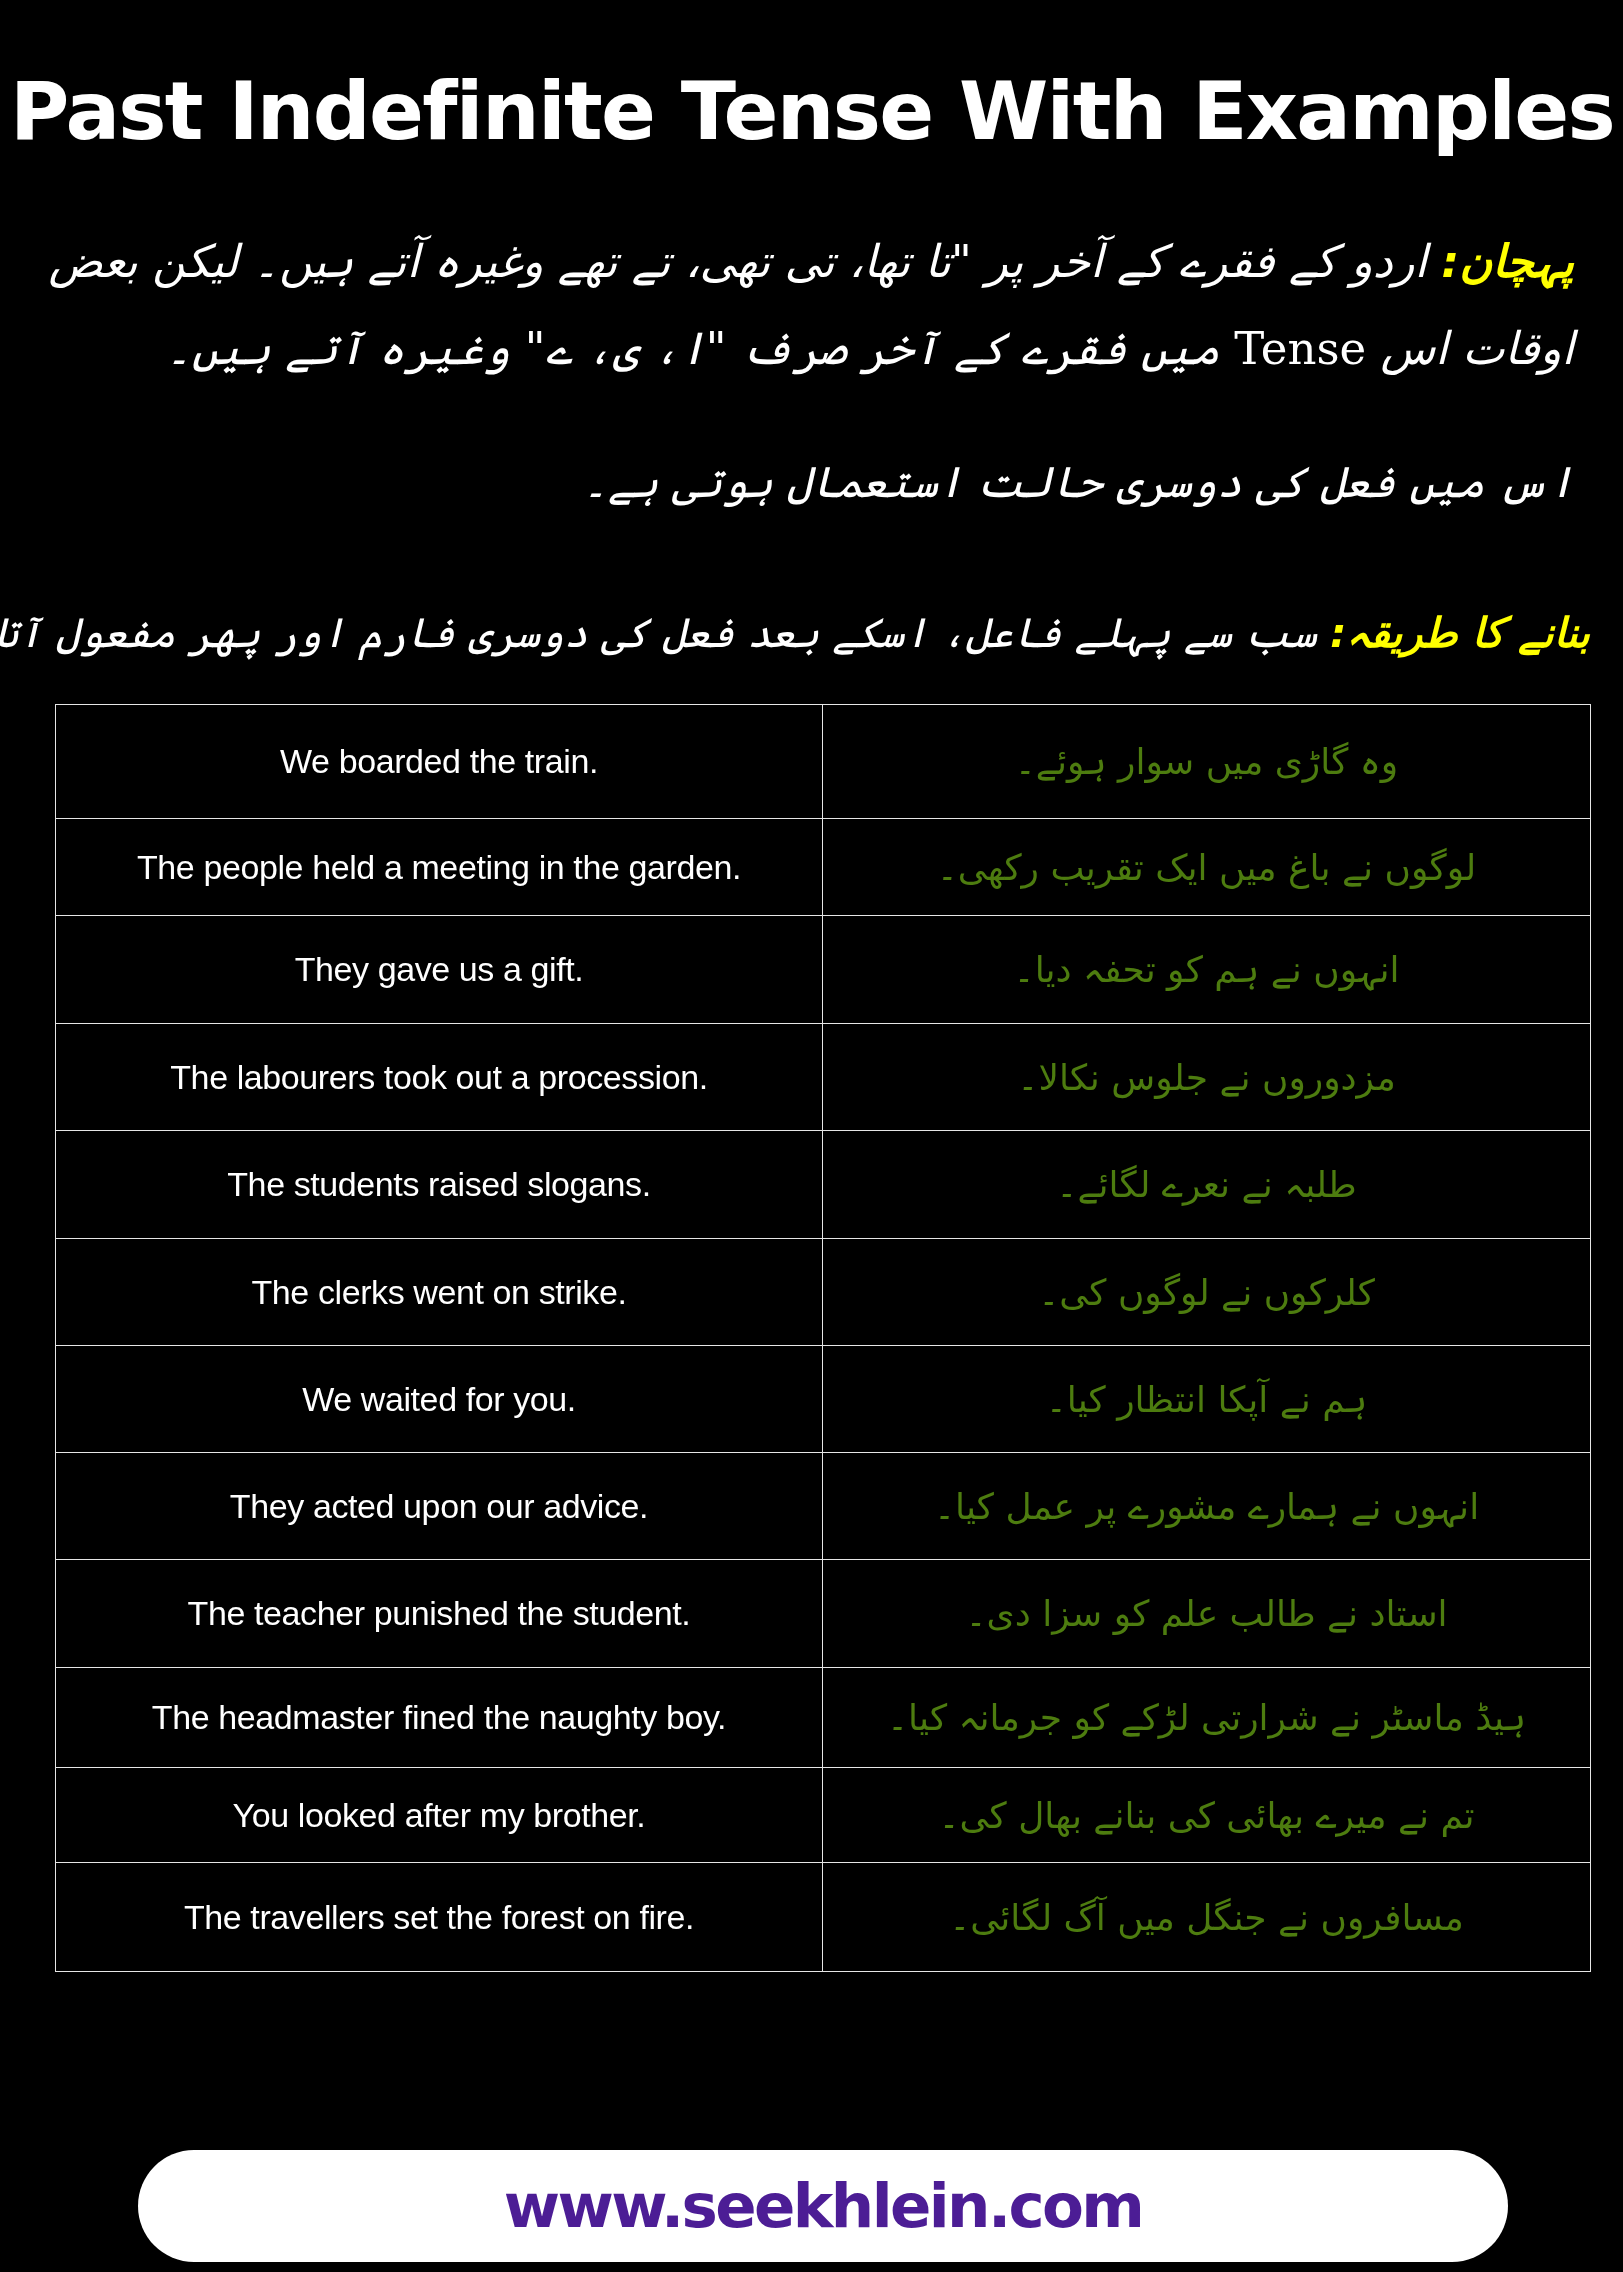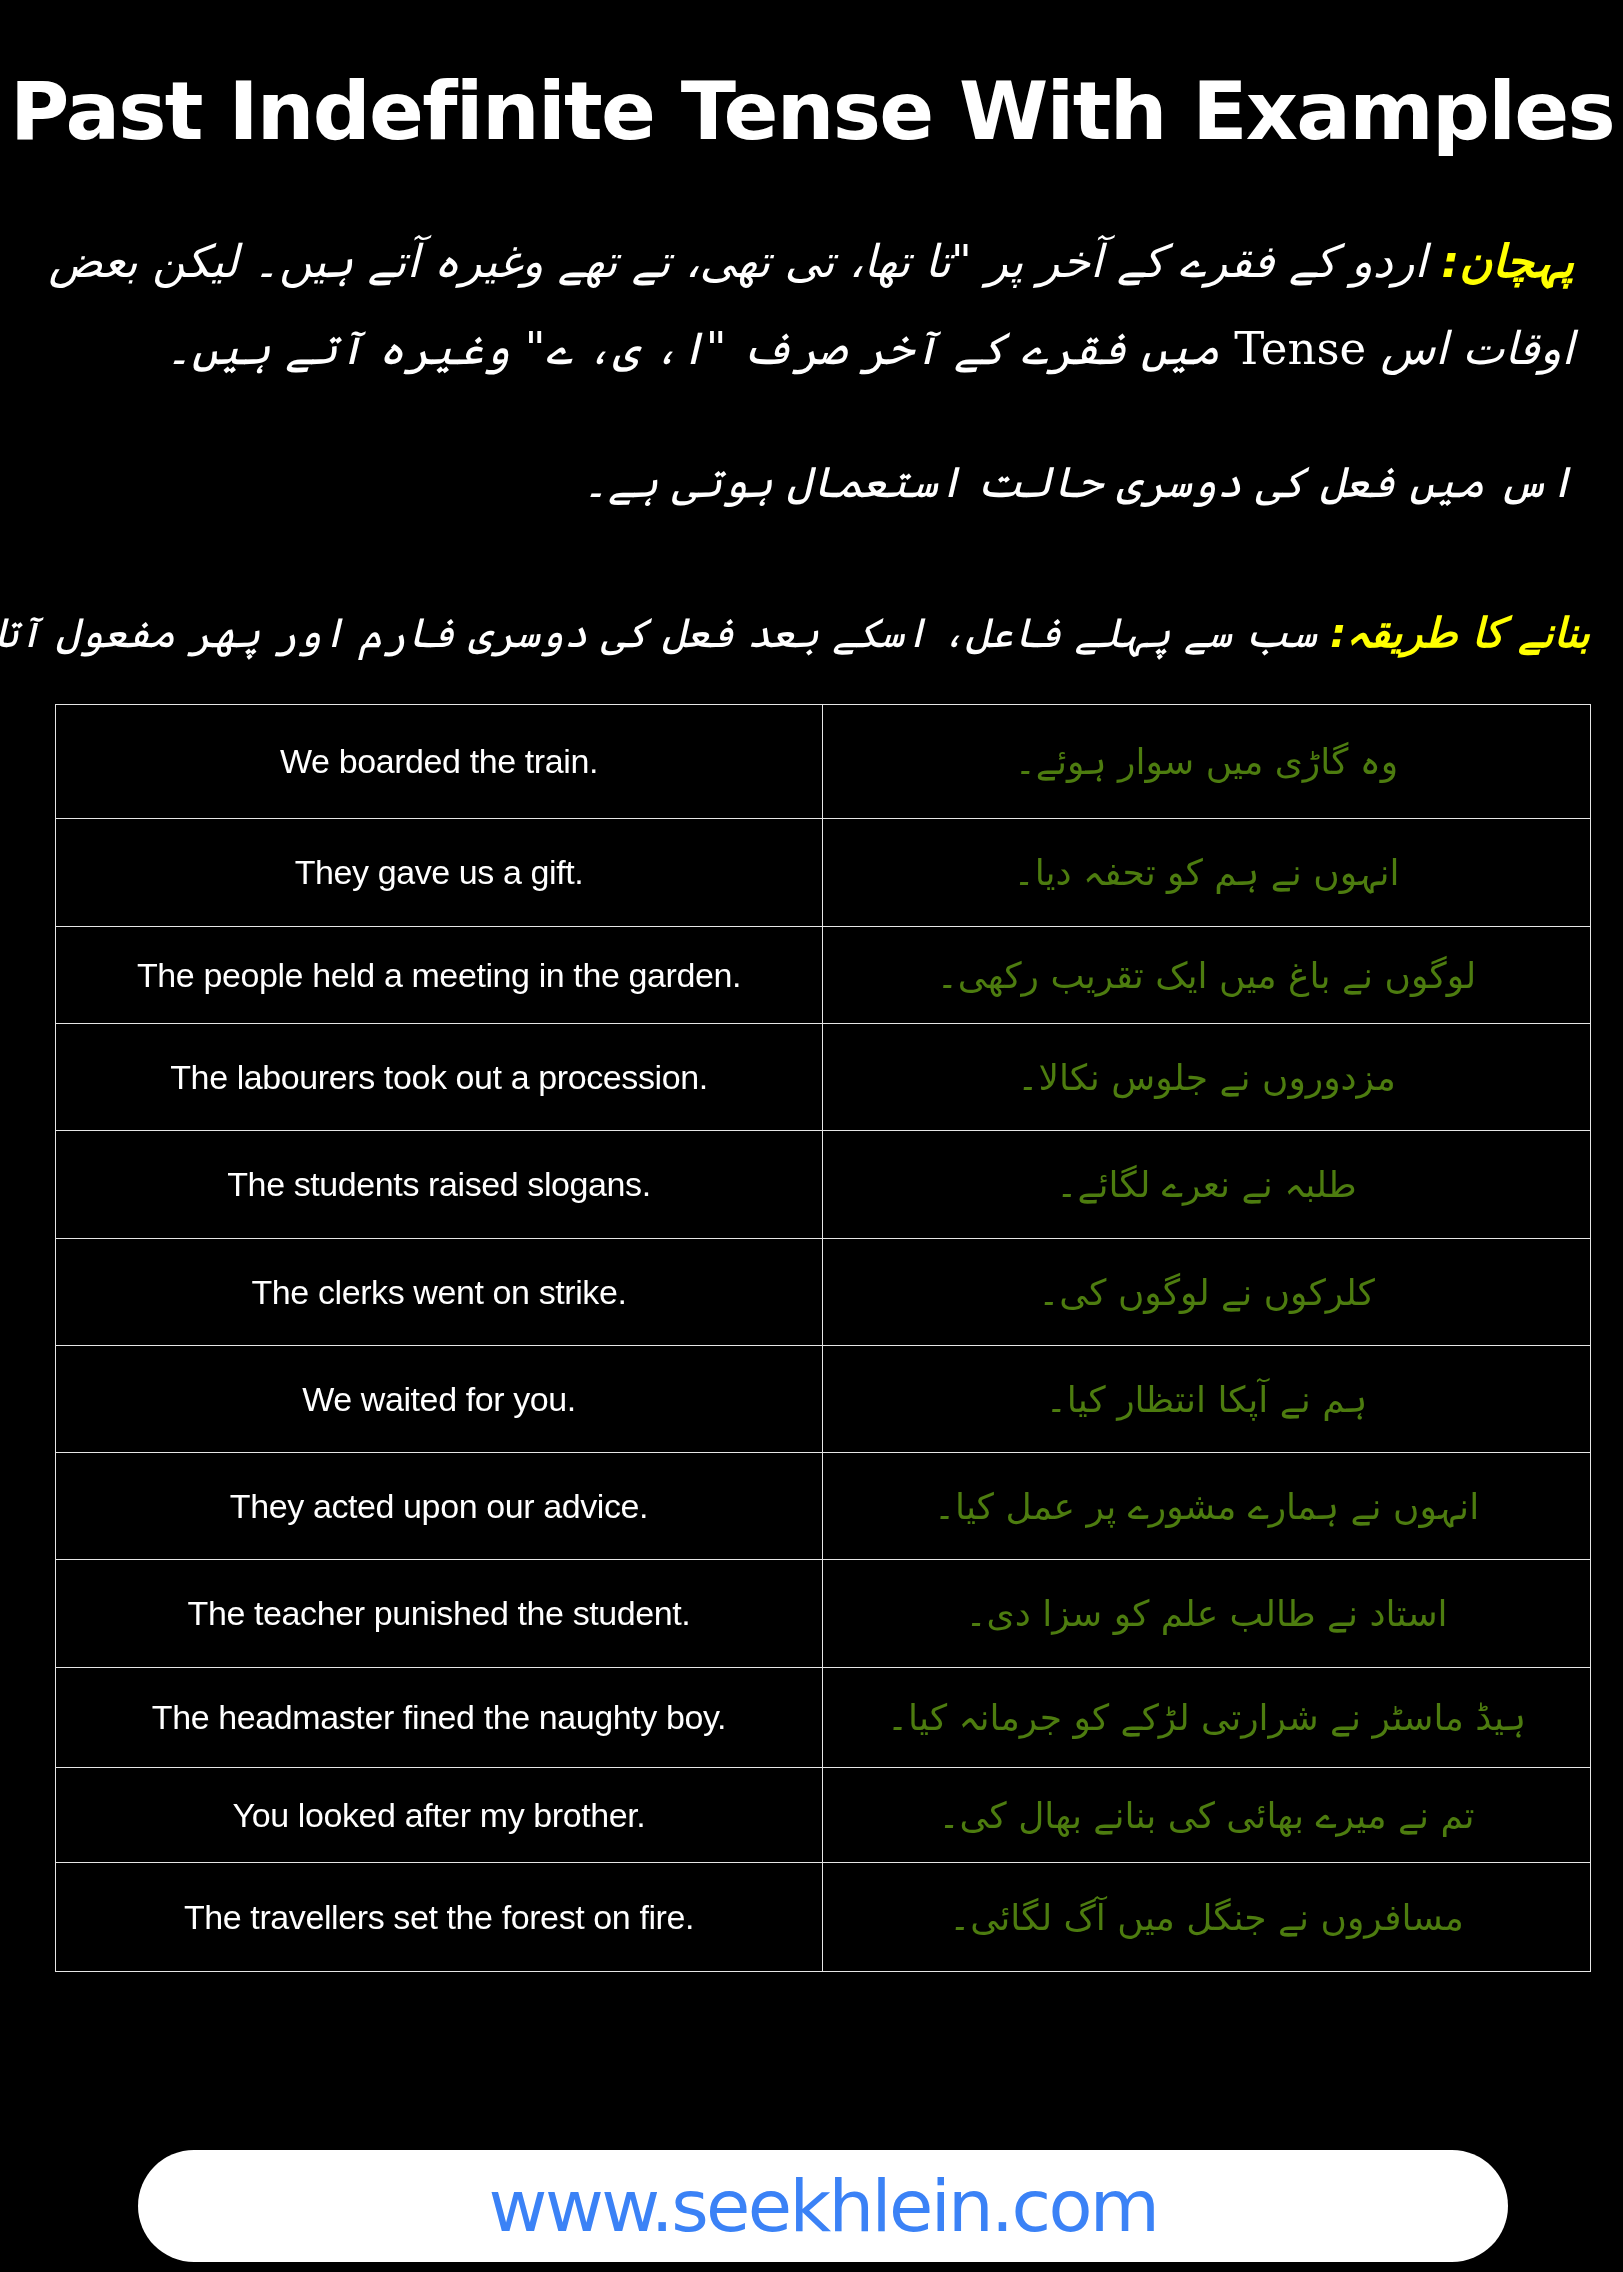--- a/index.html
+++ b/index.html
@@ -70,25 +70,26 @@
     color: #4d7c0f;
   }
   .footer {
     position: absolute; left: 138px; top: 2150px;
     width: 1370px; height: 112px;
     background: #ffffff;
     border-radius: 56px;
     display: flex; align-items: center; justify-content: center;
   }
   .footer-text {
-    color: #3b82f6;
+    color: #4c1d95;
     font-family: "DejaVu Sans", sans-serif;
-    font-size: 72px;
+    font-size: 61px;
     letter-spacing: -2.6px;
     line-height: 112px;
+    font-weight: bold;
   }
 </style>
 </head>
 <body>
 
 <div class="title">Past Indefinite Tense With Examples</div>
 
 <div class="urdu intro1">
   <span class="label-yellow">پہچان:</span><span> اردو کے فقرے کے آخر پر "تا تھا، تی تھی، تے تھے وغیرہ آتے ہیں۔ لیکن بعض</span>
 </div>
@@ -101,27 +102,27 @@
 
 <div class="urdu method">
   <span class="label-yellow">بنانے کا طریقہ:</span><span> سب سے پہلے فاعل، اسکے بعد فعل کی دوسری فارم اور پھر مفعول آتا ہے۔</span>
 </div>
 
 <div class="table" id="examples-table">
     <div class="row" style="height: 114px;">
       <div class="cell cell-en">We boarded the train.</div>
       <div class="cell cell-ur">وہ گاڑی میں سوار ہوئے۔</div>
     </div>
+    <div class="row" style="height: 97px;">
+      <div class="cell cell-en">The people held a meeting in the garden.</div>
+      <div class="cell cell-ur">لوگوں نے باغ میں ایک تقریب رکھی۔</div>
+    </div>
     <div class="row" style="height: 108px;">
       <div class="cell cell-en">They gave us a gift.</div>
       <div class="cell cell-ur">انہوں نے ہم کو تحفہ دیا۔</div>
-    </div>
-    <div class="row" style="height: 97px;">
-      <div class="cell cell-en">The people held a meeting in the garden.</div>
-      <div class="cell cell-ur">لوگوں نے باغ میں ایک تقریب رکھی۔</div>
     </div>
     <div class="row" style="height: 107px;">
       <div class="cell cell-en">The labourers took out a procession.</div>
       <div class="cell cell-ur">مزدوروں نے جلوس نکالا۔</div>
     </div>
     <div class="row" style="height: 108px;">
       <div class="cell cell-en">The students raised slogans.</div>
       <div class="cell cell-ur">طلبہ نے نعرے لگائے۔</div>
     </div>
     <div class="row" style="height: 107px;">

